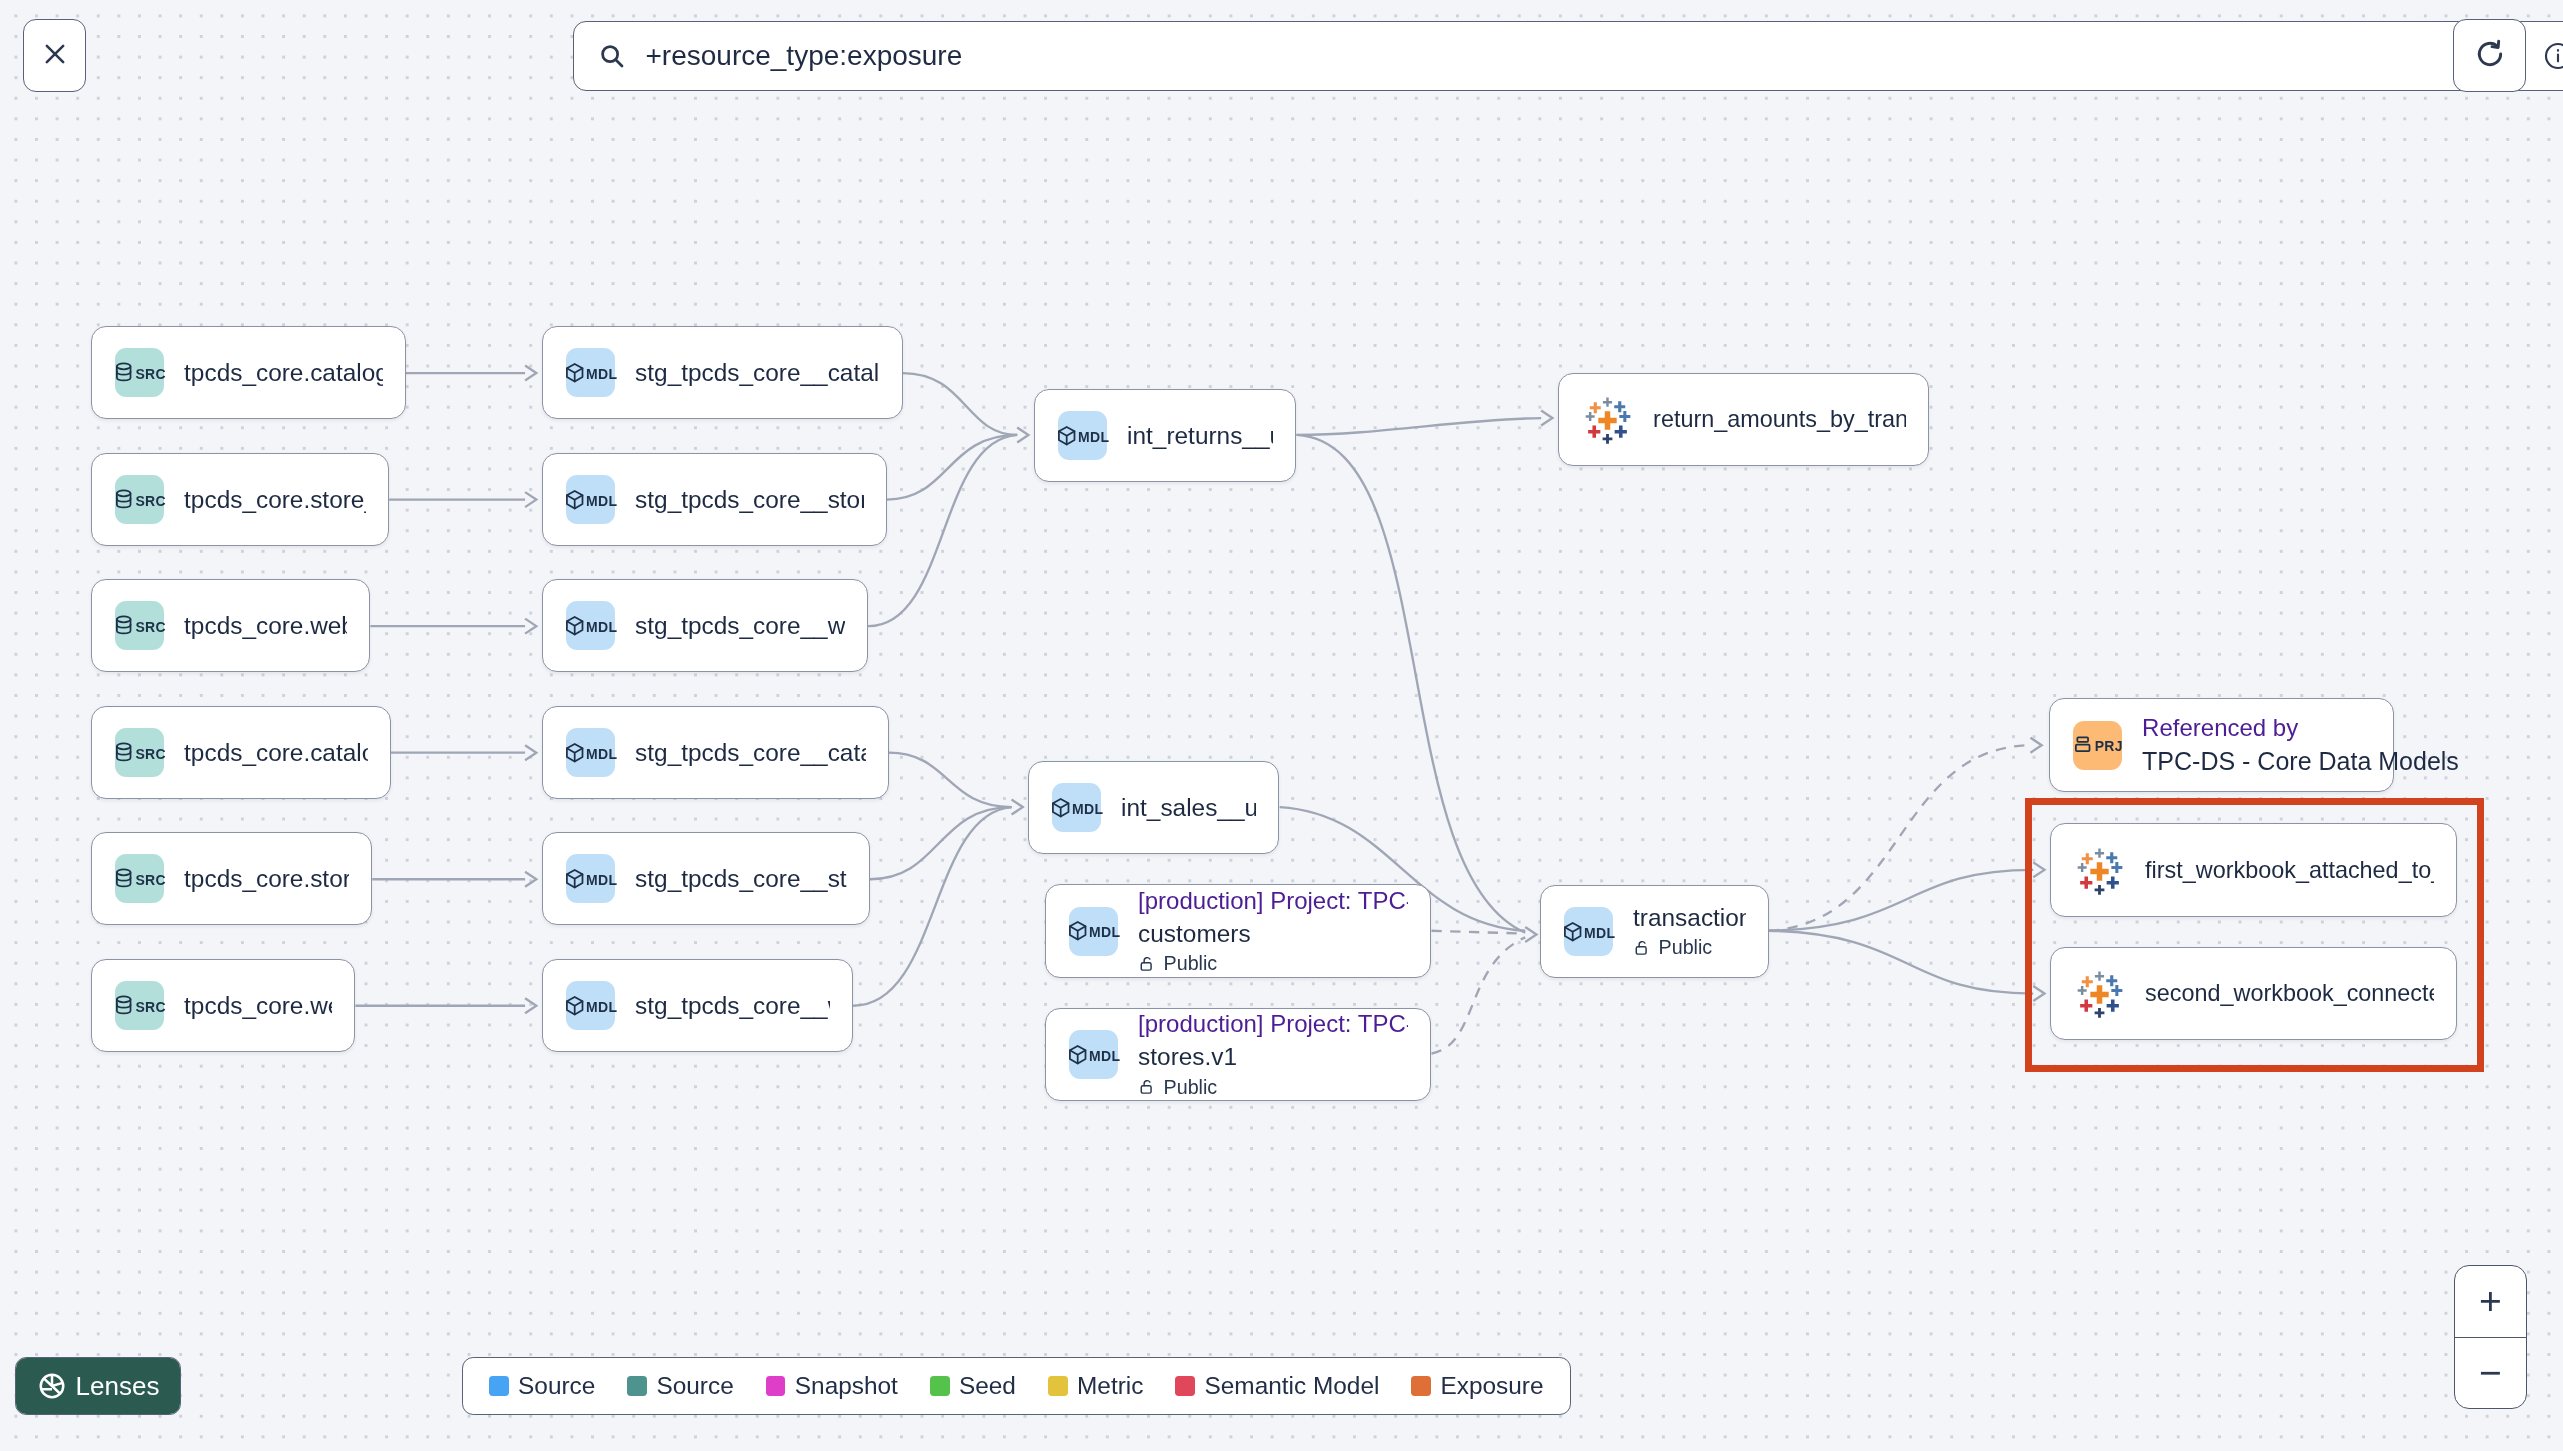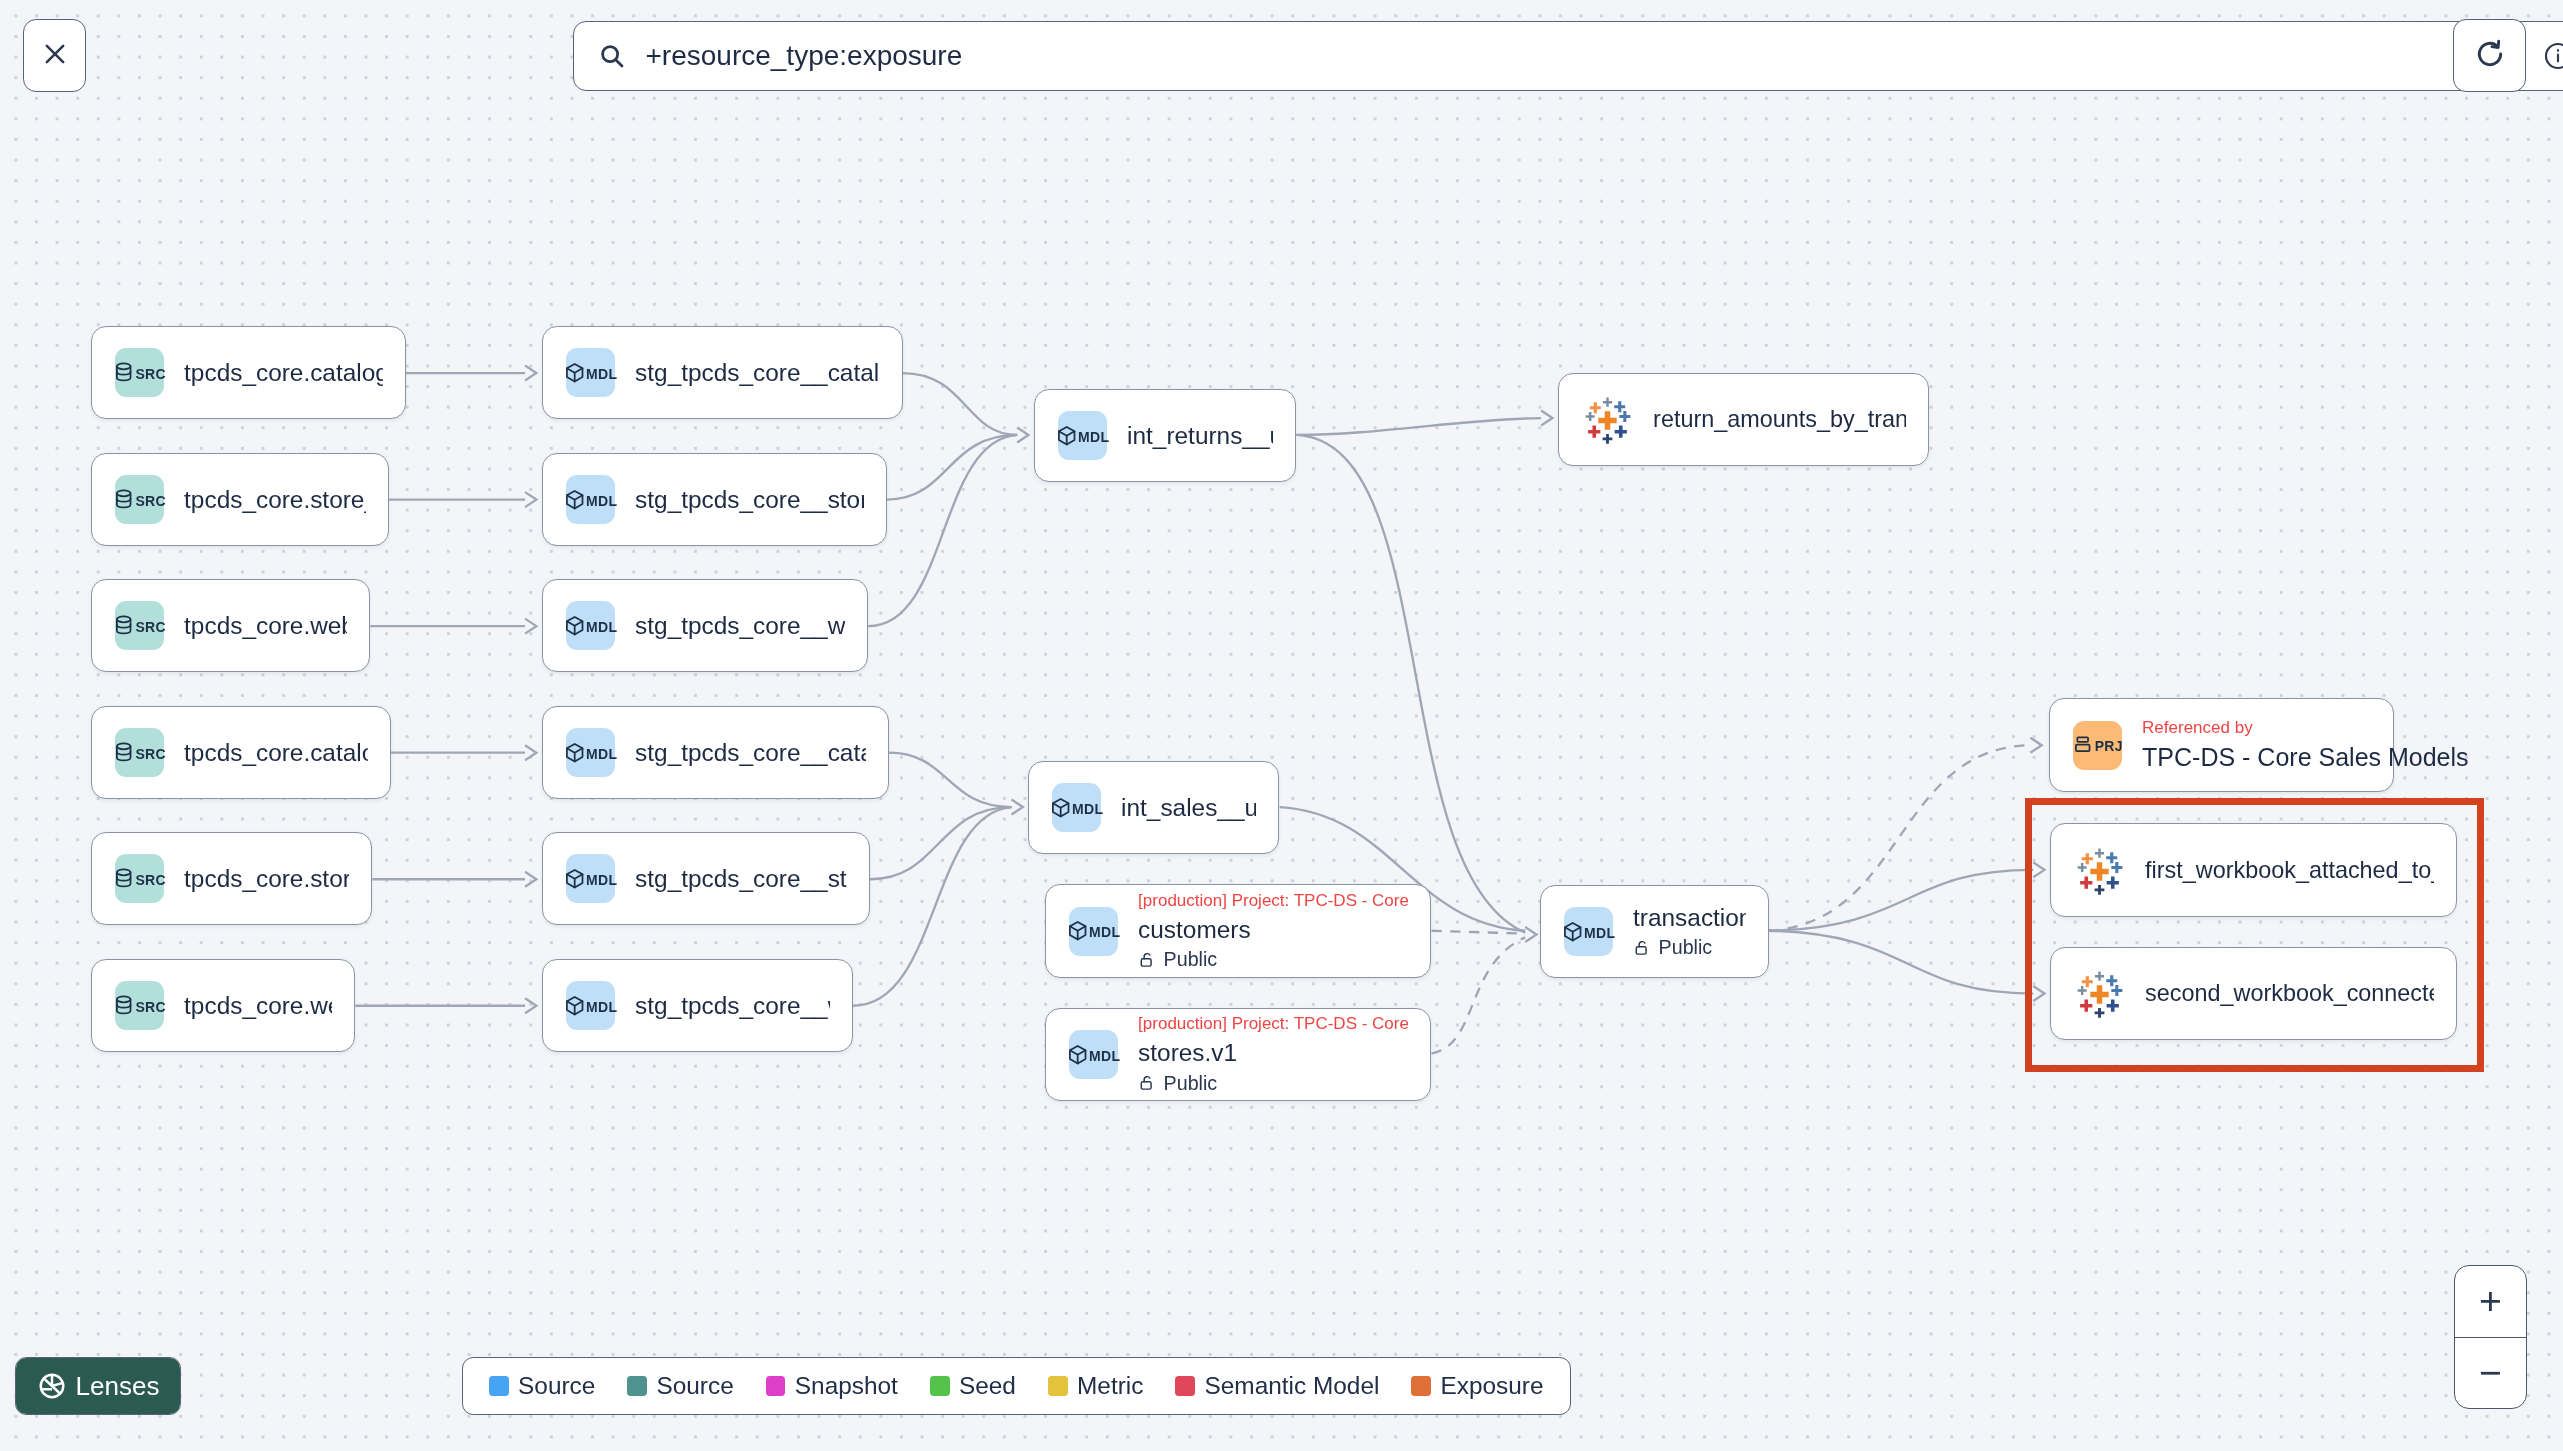--- a/index.html
+++ b/index.html
@@ -17,21 +17,21 @@
   .badge{width:49px;height:49px;border-radius:11.2px;display:flex;flex-direction:row;
     align-items:center;justify-content:center;flex:none;}
   .badge svg{width:23.4px;height:23.4px;stroke:#1e3048;stroke-width:1.8;fill:none;
     stroke-linecap:round;stroke-linejoin:round;}
   .badge .tag{font-size:14px;font-weight:700;color:#1e3048;line-height:1;margin-top:2.8px;letter-spacing:0.3px;}
   .badge.source{background:#b2dfda}.badge.model{background:#bfdef8}.badge.project{background:#fdba74}
   .tableau{width:51px;height:51px;flex:none;}
   .lines{display:flex;flex-direction:column;gap:4.7px;min-width:0;}
   .node .label{font-size:24.4px;color:#1d2a42;white-space:nowrap;overflow:hidden;}
   .node.exposure .label{font-size:23.4px;}
-  .node .header{font-size:17px;color:#ef4444;white-space:nowrap;overflow:hidden;}
+  .node .header{font-size:24px;color:#4c1d95;white-space:nowrap;overflow:hidden;}
   .node .access{font-size:19.7px;color:#2a3750;display:flex;align-items:center;gap:7.5px;}
   .node .access svg{width:18px;height:18px;stroke:#2a3750;stroke-width:1.8;fill:none;stroke-linecap:round;}
   .prjname{font-size:25px;color:#1d2a42;white-space:nowrap;}
   
   .redbox{position:absolute;left:2025px;top:798px;width:459px;height:274px;
     border:7.5px solid #d2421f;box-sizing:border-box;pointer-events:none;}
   
   .chip{position:absolute;background:#fff;border:1.9px solid #57617a;border-radius:13px;
     display:flex;align-items:center;box-sizing:border-box;color:#1f2b43;}
   .iconbtn{justify-content:center;cursor:pointer;}
@@ -406,21 +406,21 @@
       <span style="display:flex;">
             <svg viewBox="0 0 24 24">
               <rect x="6.5" y="4.5" width="11" height="4.5" rx="1"></rect>
               <rect x="5" y="12" width="14" height="6.5" rx="1"></rect>
             </svg>
           </span>
       <span class="tag">PRJ</span>
         </div>
         <div class="lines">
           <div class="header">Referenced by</div>
-          <div class="prjname">TPC-DS - Core Sales Models</div>
+          <div class="prjname">TPC-DS - Core Data Models</div>
         </div>
       </div>
       <div class="node exposure" style="left: 2050px; top: 823px; width: 407px; height: 94px;">
         <svg class="tableau" viewBox="0 0 50 50">
           <path d="M16 26H34M25 17V35" stroke="#ef8626" stroke-width="5.4" fill="none"></path>
           <path d="M20.5 8H29.5M25 3.5V12.5" stroke="#7a8da0" stroke-width="2.4" fill="none"></path>
           <path d="M20.2 44H29.8M25 39.2V48.8" stroke="#2d436b" stroke-width="2.8" fill="none"></path>
           <path d="M3.5999999999999996 22H12.4M8 17.6V26.4" stroke="#7a8da0" stroke-width="2.4" fill="none"></path>
           <path d="M36.6 22H47.4M42 16.6V27.4" stroke="#4a79ad" stroke-width="3" fill="none"></path>
           <path d="M7.6 13.5H18.4M13 8.1V18.9" stroke="#f29043" stroke-width="3.1" fill="none"></path>

